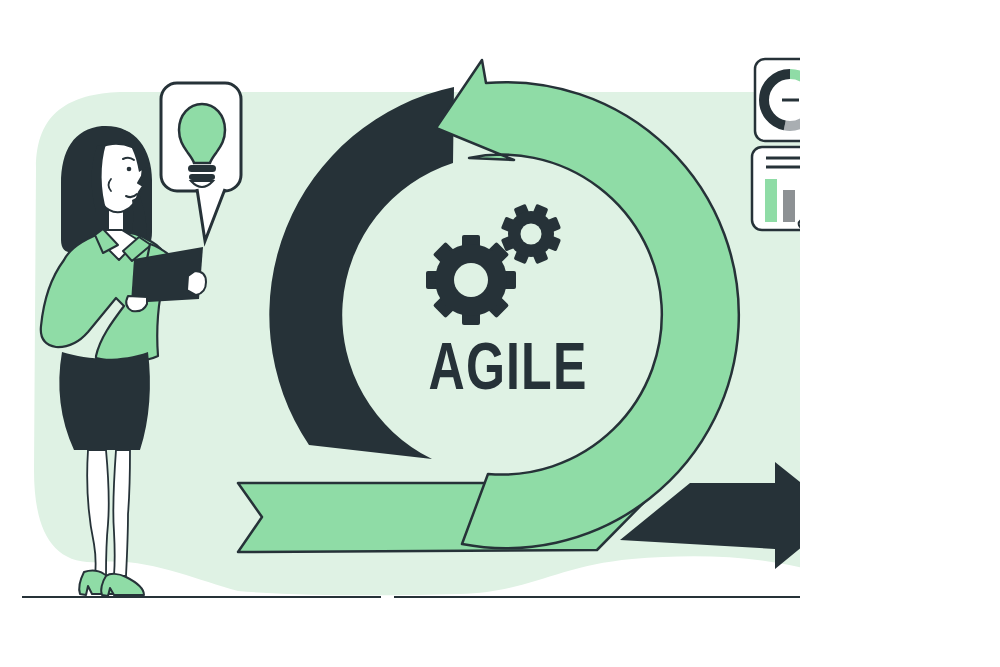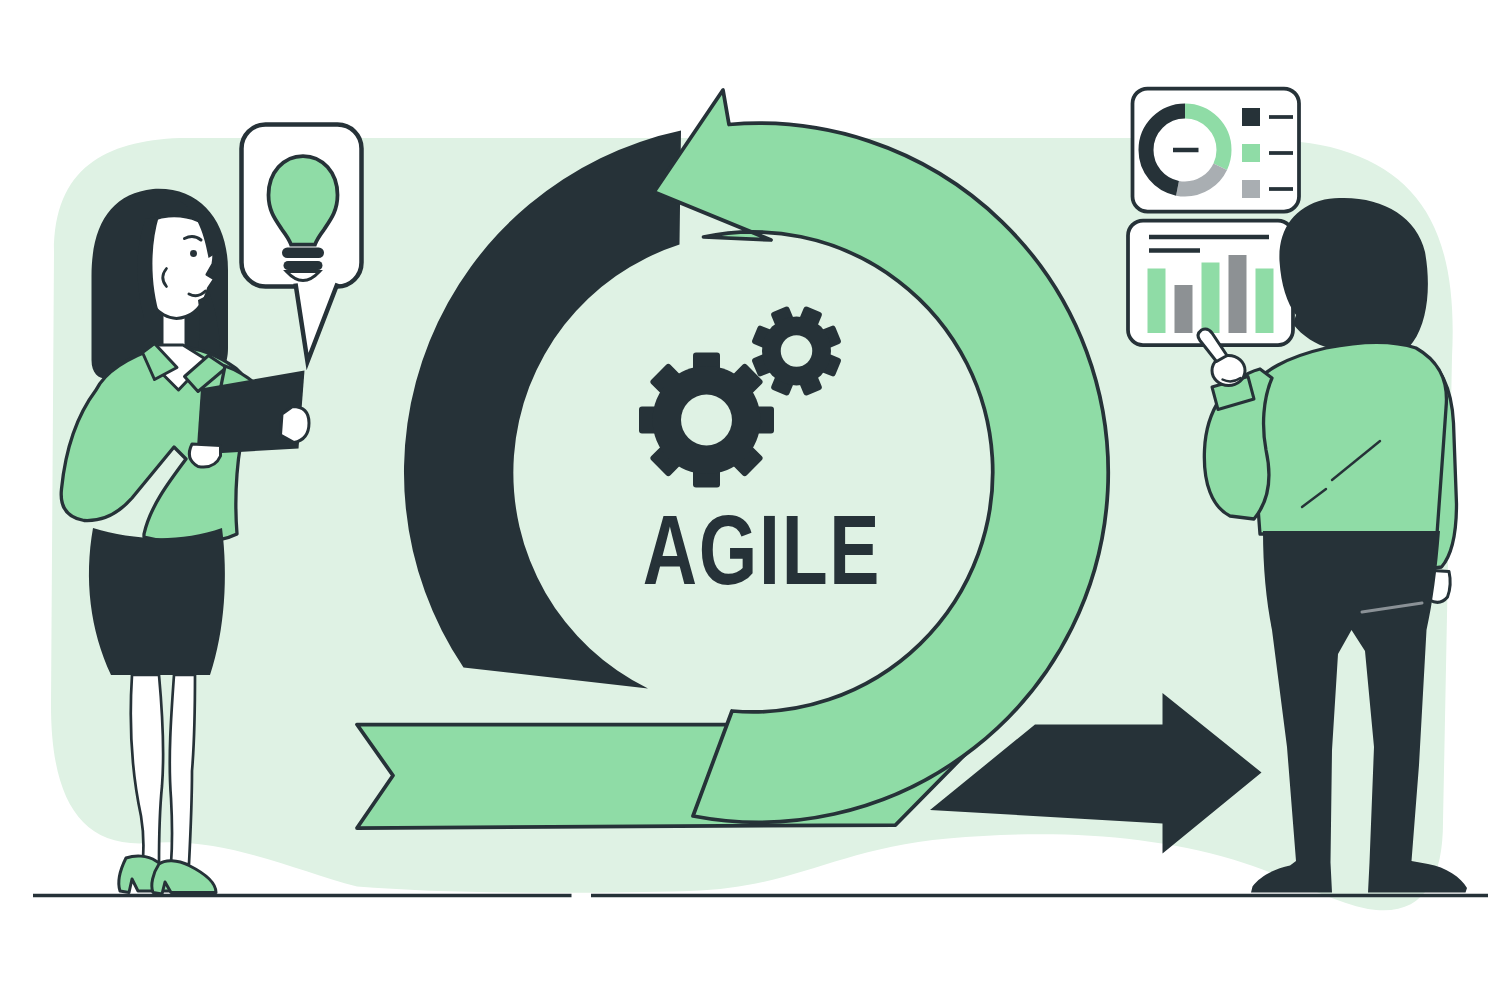--- a/index.html
+++ b/index.html
@@ -1,16 +1,16 @@
 <!DOCTYPE html>
 <html style="--c-dark: #263238; --c-green: #8fdca6; --c-light: #dff2e4; --c-white: #ffffff; --c-gray: #8d9194; --c-gray_light: #a9aeb2;"><head>
 <meta charset="utf-8">
 <style>
   html,body{margin:0;padding:0;background:#ffffff;}
-  .stage{position:relative;width:1000px;height:667px;background:var(--c-white,#fff);overflow:hidden;
+  .stage{position:relative;width:800px;height:667px;background:var(--c-white,#fff);overflow:hidden;
          font-family:"Liberation Sans", sans-serif;}
   svg{display:block;}
   .f-dark{fill:var(--c-dark);}
   .f-green{fill:var(--c-green);}
   .f-light{fill:var(--c-light);}
   .f-white{fill:var(--c-white);}
   .f-grayl{fill:var(--c-gray_light);}
   .s-dark{stroke:var(--c-dark);}
   .no-f{fill:none;}
   .agile-label{font-family:"Liberation Sans", sans-serif;font-weight:bold;

